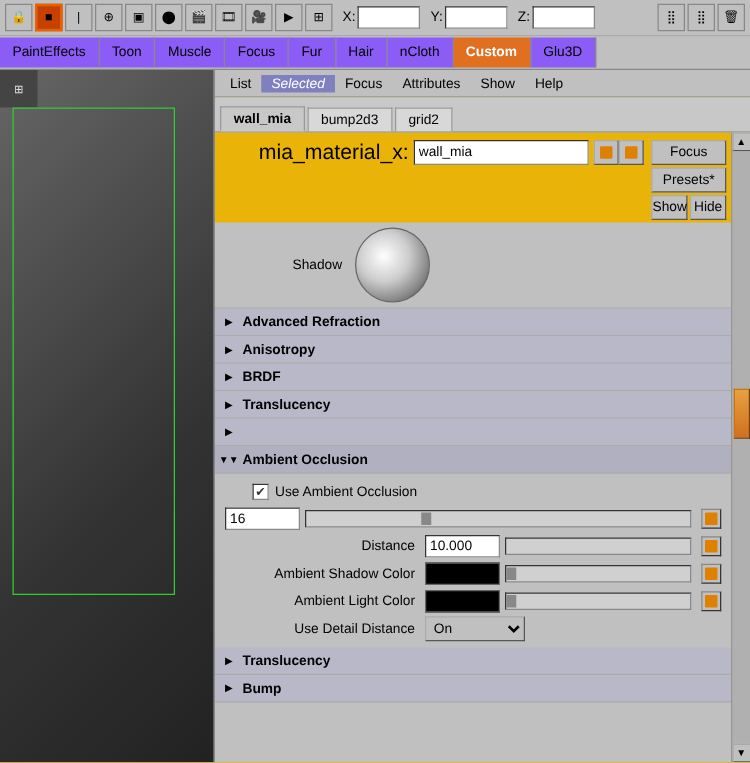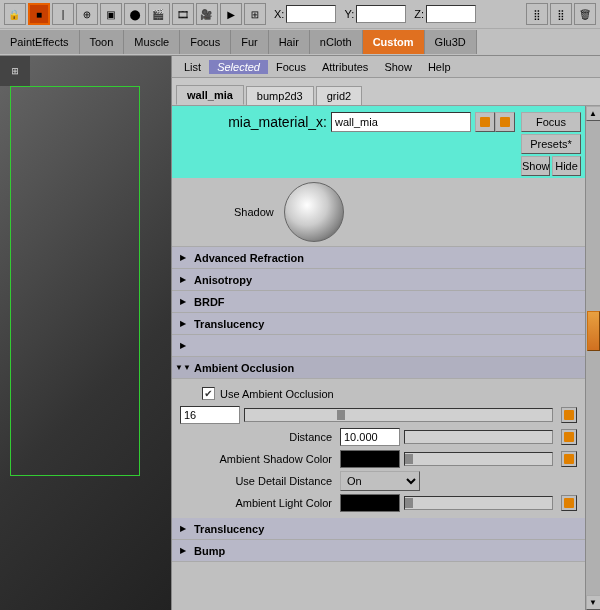--- a/index.html
+++ b/index.html
@@ -57,21 +57,21 @@
     .toolbar-row2 {
       height: 26px;
       display: flex;
       align-items: center;
       border-top: 1px solid #aaa;
     }
     .menu-tab {
       padding: 2px 10px;
       height: 24px;
       line-height: 20px;
-      background: #a3a3a3;
+      background: #8b5cf6;
       border-right: 1px solid #888;
       cursor: pointer;
       font-size: 11px;
     }
     .menu-tab.active {
       background: #e07020;
       color: white;
       font-weight: bold;
     }
 
@@ -112,21 +112,21 @@
       top: 30px;
       left: 10px;
       width: 130px;
       height: 390px;
       border: 1px solid #3c3;
     }
 
     
     .right-panel {
       flex: 1;
-      background: #5eead4;
+      background: #eab308;
       display: flex;
       flex-direction: column;
       overflow: hidden;
     }
 
     
     .attr-menubar {
       height: 22px;
       background: #c0c0c0;
       display: flex;
@@ -158,21 +158,21 @@
       margin-right: 2px;
       cursor: pointer;
       font-size: 11px;
     }
     .attr-tab.active {
       background: #c8c8c8;
       border-bottom: 1px solid #c8c8c8;
       font-weight: bold;
     }
     .material-label {
-      font-size: 14px;
+      font-size: 17px;
       margin-left: auto;
       margin-right: 4px;
     }
     .material-input {
       width: 140px;
       height: 20px;
       border: 1px inset #888;
       background: #fff;
       font-size: 11px;
       padding: 0 3px;
@@ -566,36 +566,36 @@
               <div class="field-color" style="background:#000000;"></div>
               <div class="field-slider">
                 <div class="field-slider-thumb" style="left:0%;"></div>
               </div>
               <div class="corner-btn">
                 <div class="corner-icon"></div>
               </div>
             </div>
 
             <div class="field-row">
+              <span class="field-label">Ambient Light Color</span>
+              <div class="field-color" style="background:#000000;"></div>
+              <div class="field-slider">
+                <div class="field-slider-thumb" style="left:0%;"></div>
+              </div>
+              <div class="corner-btn">
+                <div class="corner-icon"></div>
+              </div>
+            </div>
+
+            <div class="field-row">
               <span class="field-label">Use Detail Distance</span>
               <select class="field-dropdown">
                 <option>On</option>
                 <option>Off</option>
               </select>
-            </div>
-
-            <div class="field-row">
-              <span class="field-label">Ambient Light Color</span>
-              <div class="field-color" style="background:#000000;"></div>
-              <div class="field-slider">
-                <div class="field-slider-thumb" style="left:0%;"></div>
-              </div>
-              <div class="corner-btn">
-                <div class="corner-icon"></div>
-              </div>
             </div>
           </div>
 
           <div class="section-row">
             <div class="section-arrow">▶</div>
             <span class="section-title">Translucency</span>
           </div>
 
           <div class="section-row">
             <div class="section-arrow">▶</div>

